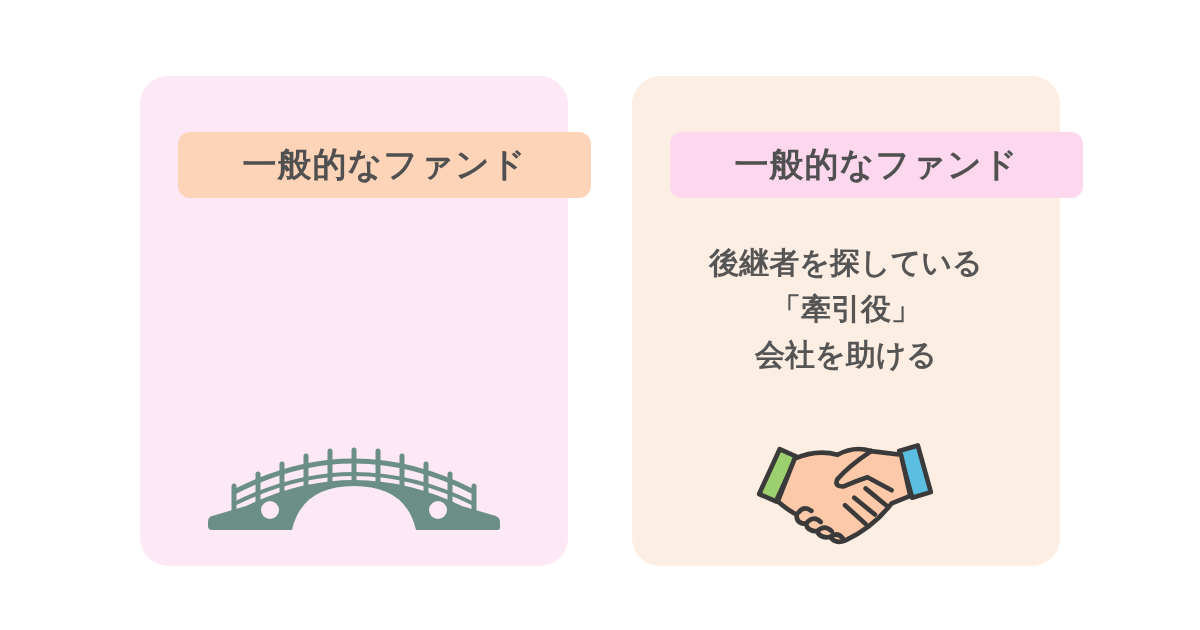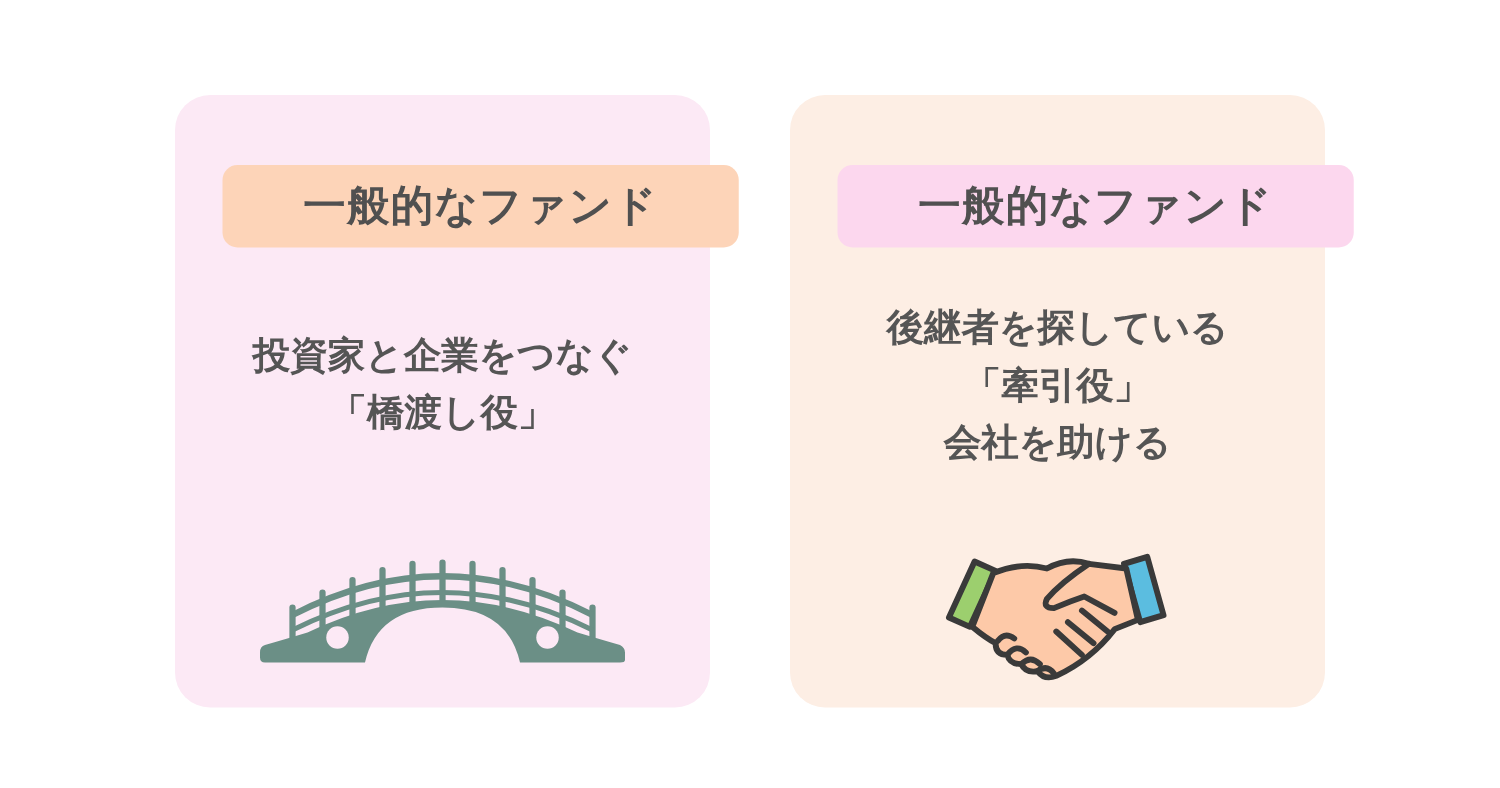--- a/index.html
+++ b/index.html
@@ -28,24 +28,20 @@
   .desc span { display: block; }
   .icon { position: absolute; }
   .bridge { left: 66px; top: 360px; width: 296px; height: 96px; }
   .hands { left: 118px; top: 362px; width: 190px; height: 112px; }
 </style>
 </head>
 <body>
 
 <div class="card left">
   <div class="tag">一般的なファンド</div>
-  <div class="desc">
-    <span>投資家と企業をつなぐ</span>
-    <span>「橋渡し役」</span>
-  </div>
   <svg class="icon bridge" viewBox="0 0 296 96">
     <g fill="#6b8f86" stroke="#6b8f86">
 
       <g stroke-width="5" stroke-linecap="round">
         <line x1="28" y1="76" x2="28" y2="50"></line>
         <line x1="52" y1="66" x2="52" y2="38"></line>
         <line x1="76" y1="57" x2="76" y2="28"></line>
         <line x1="100" y1="50" x2="100" y2="20"></line>
         <line x1="124" y1="46" x2="124" y2="15"></line>
         <line x1="148" y1="45" x2="148" y2="14"></line>

